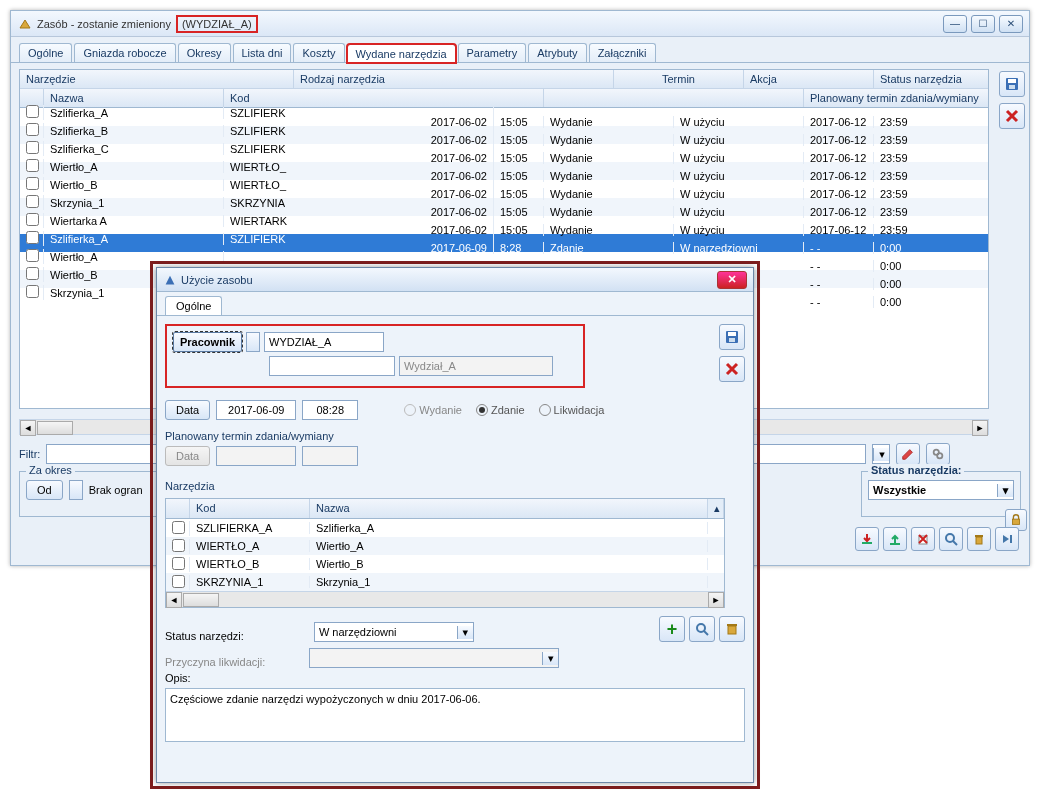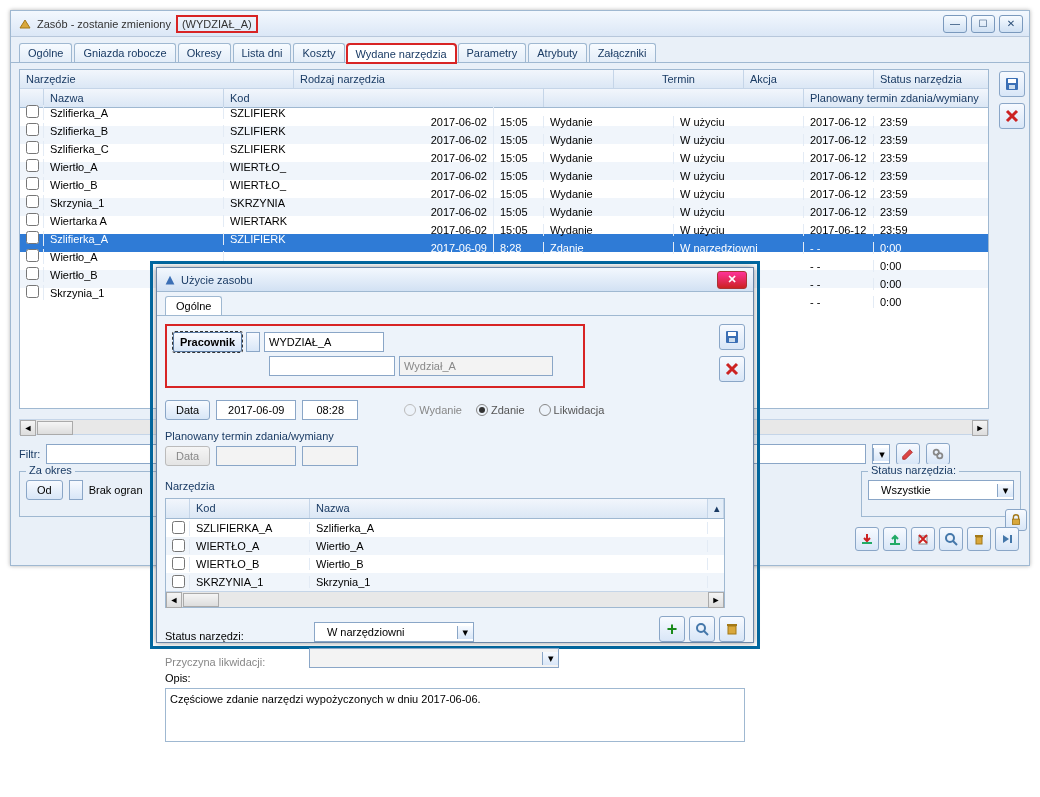--- a/index.html
+++ b/index.html
@@ -58,21 +58,21 @@
   .fieldset { border:1px solid #9fb8d1; padding:4px 6px; flex:1; position:relative; background:#e9f0f8;}
   .fieldset .legend { position:absolute; top:-8px; left:6px; background:#e9f0f8; padding:0 3px; color:#1a3b64;text-align:right;}
   .btn { height:20px; padding:0 10px; border:1px solid #8aa6c7; border-radius:3px; background:linear-gradient(#f7faff,#d8e6f7);}
 
   .icon-row { position:absolute; right:10px; bottom:14px; display:flex; gap:4px;}
   .icon-row .mini { width:24px;height:24px; border:1px solid #8aa6c7;border-radius:3px;background:linear-gradient(#f7faff,#d8e6f7);display:flex;align-items:center;justify-content:center;}
 
   .lock-btn { position:absolute; right:2px; top:498px; width:22px;height:22px;border:1px solid #8aa6c7;border-radius:3px;background:linear-gradient(#f7faff,#d8e6f7);display:flex;align-items:center;justify-content:center;}
 
   
-  .dialog-frame { position:absolute; left:150px; top:261px; width:610px; height:388px; border:3px solid #0369a1;}
+  .dialog-frame { position:absolute; left:150px; top:261px; width:610px; height:528px; border:3px solid #7f1d1d;}
   .dialog {
     position:absolute; left:3px; top:3px; right:3px; bottom:3px;
     border:1px solid #6c87a7; background:#edf3fa; box-shadow:0 0 6px rgba(0,0,0,0.4);
   }
   .dlg-title { height:24px; background:linear-gradient(#f3f8fe,#d2e1f3); display:flex;align-items:center;padding:0 6px;border-bottom:1px solid #9fb8d1;}
   .dlg-title .t { flex:1; color:#1a3b64;}
   .dlg-close { width:30px;height:18px;border:1px solid #a33;border-radius:3px;background:linear-gradient(#f39,#c22);color:#fff;display:flex;align-items:center;justify-content:center;font-weight:bold;}
   .dlg-tabs { display:flex; padding:4px 8px 0 8px; border-bottom:1px solid #9fb8d1;}
   .dlg-tab { padding:3px 10px; border:1px solid #9fb8d1; border-bottom:none; background:#fff; border-radius:3px 3px 0 0;}
   .dlg-body { padding:8px; position:relative; height:calc(100% - 50px);}
@@ -100,21 +100,21 @@
   .tools-head { display:grid; grid-template-columns:24px 120px 1fr 16px; background:linear-gradient(#f2f6fc,#dbe7f5); border-bottom:1px solid #9fb8d1;}
   .tools-head .th { padding:3px 6px; border-right:1px solid #c5d5e8;}
   .tools-body .trow { display:grid; grid-template-columns:24px 120px 1fr 16px; height:18px; align-items:center;}
   .tools-body .trow:nth-child(odd){background:#fff;} .tools-body .trow:nth-child(even){background:#f0f5fb;}
   .tools-scroll { display:flex; background:#e8e8e8; height:16px; border-top:1px solid #c5d5e8;}
   .scroll-arrow{width:16px;height:16px;border:1px solid #aaa;background:linear-gradient(#f5f5f5,#ddd);display:flex;align-items:center;justify-content:center;font-size:9px;}
   .scroll-thumb{width:36px;height:14px;margin:1px;border:1px solid #aaa;background:linear-gradient(#f5f5f5,#ddd);}
 
   .status-row { margin-top:8px; display:flex; align-items:flex-end; gap:10px;}
   .combo { height:20px; border:1px solid #8aa6c7; background:#fff; display:flex; align-items:center;}
-  .combo .v { flex:1; padding:0 12px;}
+  .combo .v { flex:1; padding:0 4px;}
   .combo .ar { width:16px; border-left:1px solid #8aa6c7; background:linear-gradient(#f7faff,#d8e6f7); text-align:center;}
 
   .act-btns { display:flex; gap:4px; margin-left:auto;}
   .sq { width:26px;height:26px;border:1px solid #8aa6c7;border-radius:3px;background:linear-gradient(#f7faff,#d8e6f7);display:flex;align-items:center;justify-content:center;}
   .plus { color:#1a8a1a; font-size:18px; font-weight:bold;}
 
   .opis-box { margin-top:4px; border:1px solid #9fb8d1; background:#fff; height:54px; padding:4px;}
 
   svg { display:block;}
 </style>
@@ -335,21 +335,21 @@
   <div class="bottom-panel" style="top:460px;bottom:auto;height:46px;">
     <div class="fieldset" style="flex:0 0 200px;">
       <span class="legend">Za okres</span>
       <div style="display:flex;gap:6px;align-items:center;margin-top:4px;">
         <button class="btn">Od</button>
         <div class="dd"></div>
         <span>Brak ogran</span>
       </div>
     </div>
     <div style="flex:1"></div>
-    <div class="fieldset" style="flex:0 0 160px;">
+    <div class="fieldset" style="flex:0 0 160px;font-weight:bold;">
       <span class="legend">Status narzędzia:</span>
       <div class="combo" style="margin-top:4px;">
         <div class="v">Wszystkie</div>
         <div class="ar">▾</div>
       </div>
     </div>
   </div>
 
   <div class="lock-btn">
     <svg width="14" height="14" viewBox="0 0 16 16">

